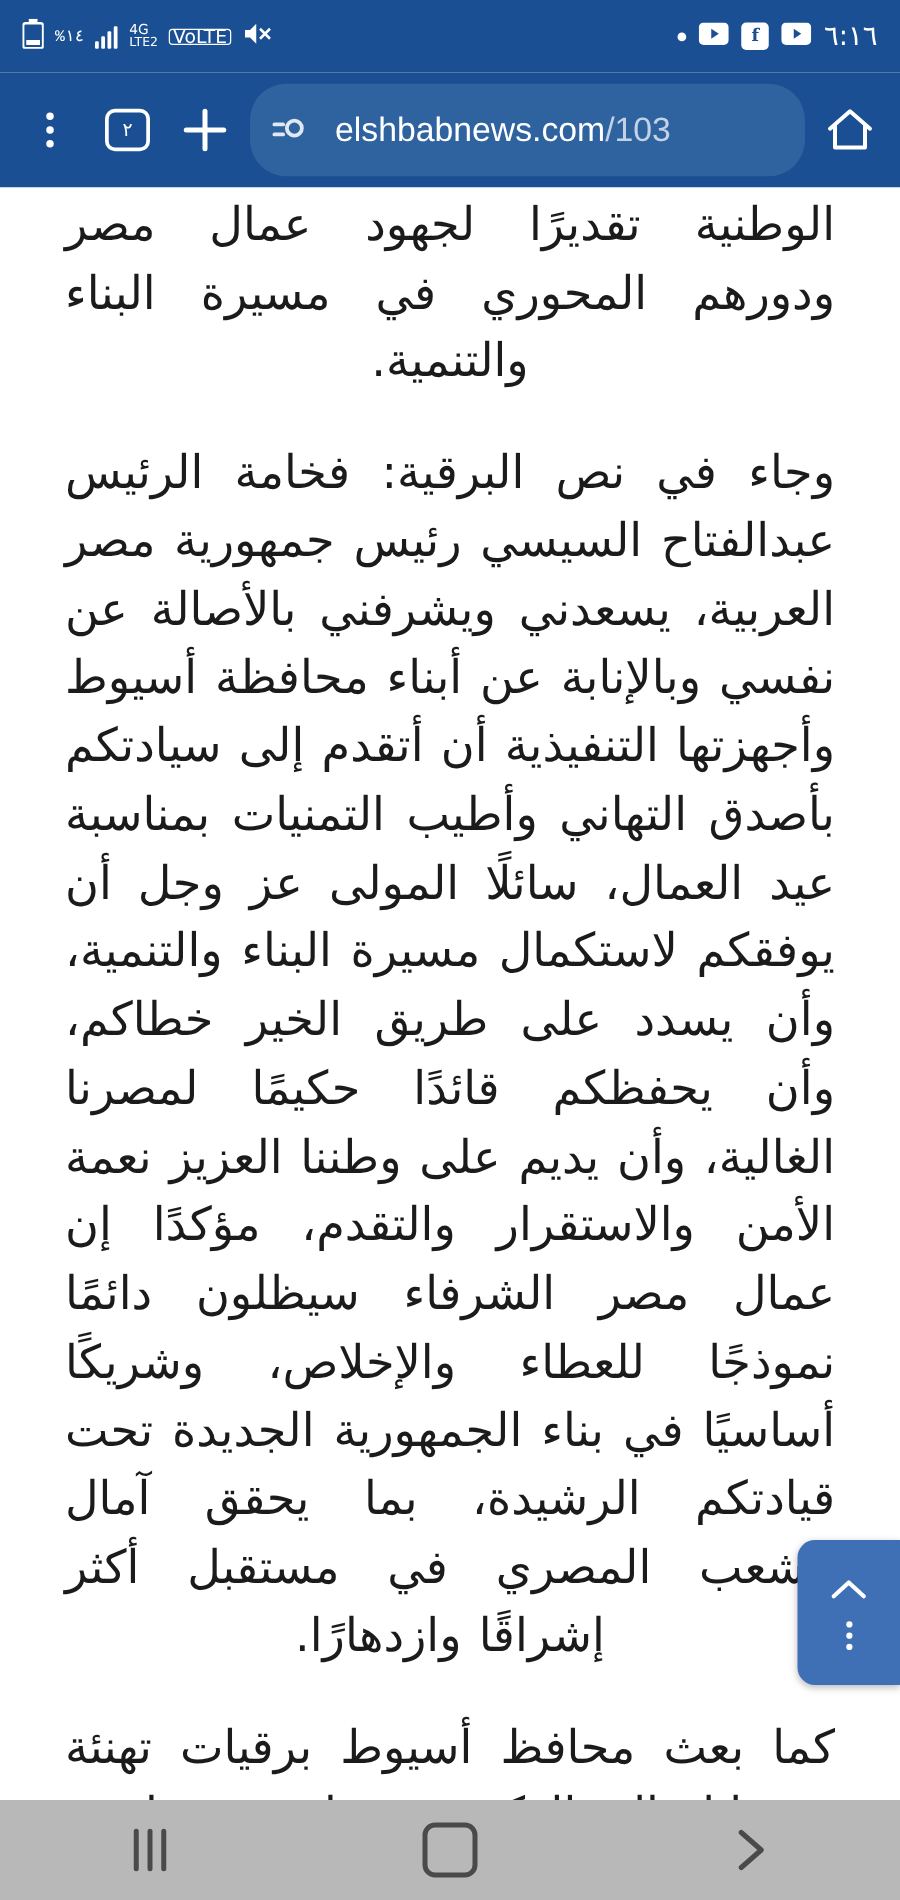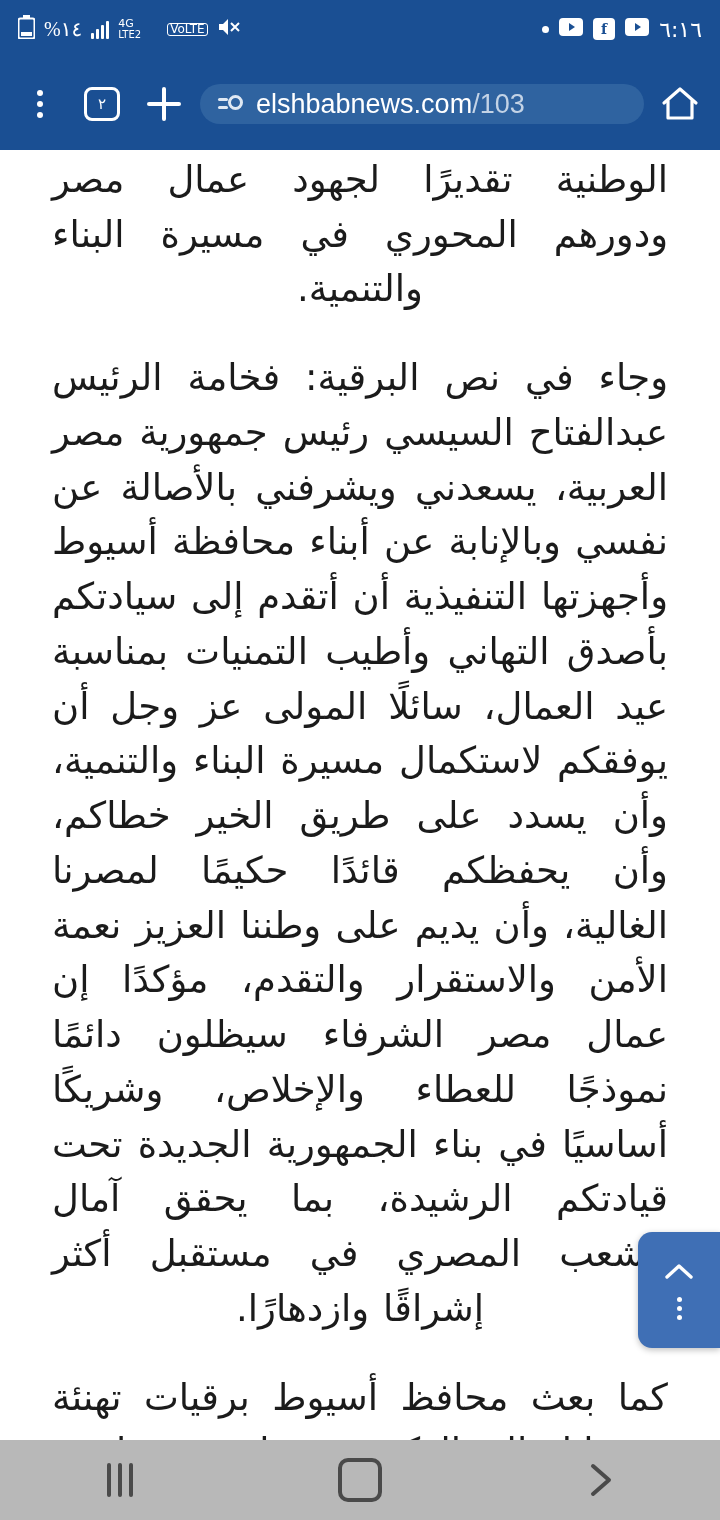--- a/index.html
+++ b/index.html
@@ -34,23 +34,23 @@
     gap: 9px;
     flex: 0 0 auto;
   }
   .status-right {
     display: flex;
     align-items: center;
     gap: 10px;
     margin-left: auto;
   }
   .battery-pct {
-    font-size: 20px;
+    font-size: 13px;
     letter-spacing: 0px;
-    font-family: Liberation Serif, serif;
+    font-family: Liberation Mono, monospace;
   }
   .ico { display: inline-block; }
   .sig-bars {
     display: inline-flex;
     align-items: flex-end;
     gap: 2px;
     height: 20px;
   }
   .sig-bars i {
     display: block;
@@ -61,27 +61,26 @@
   .sig-bars i:nth-child(1) { height: 6px; }
   .sig-bars i:nth-child(2) { height: 10px; }
   .sig-bars i:nth-child(3) { height: 14px; }
   .sig-bars i:nth-child(4) { height: 18px; }
   .net-label {
     font-size: 11px;
     line-height: 11px;
   }
   .net-label small { display: block; font-size: 10px; }
   .volte {
-    font-size: 12px;
+    font-size: 15px;
     line-height: 9px;
     border: 1px solid #ffffff;
     border-radius: 3px;
     padding: 1px 2px;
     text-align: right;
-    margin-left: 17px;
   }
   .clock {
     font-size: 22px;
     font-family: "DejaVu Sans", sans-serif;
   }
   .dot-ind {
     width: 7px; height: 7px; border-radius: 50%;
     background: #ffffff; display: inline-block;
   }
   .app-chip {
@@ -145,27 +144,27 @@
     content: "";
     position: absolute;
     background: #ffffff;
     border-radius: 2px;
   }
   .plus::before { left: 0; top: 15px; width: 34px; height: 4px; }
   .plus::after { top: 0; left: 15px; height: 34px; width: 4px; }
 
   .omnibox {
     flex: 1 1 auto;
-    height: 40px;
+    height: 74px;
     background: #2f63a0;
     border-radius: 29px;
     display: flex;
     align-items: center;
     padding: 0 18px;
-    gap: 12px;
+    gap: 24px;
     overflow: hidden;
     min-width: 0;
   }
   .lock-ico {
     flex: 0 0 auto;
     width: 26px; height: 22px;
     position: relative;
     display: inline-flex;
     align-items: center;
   }

